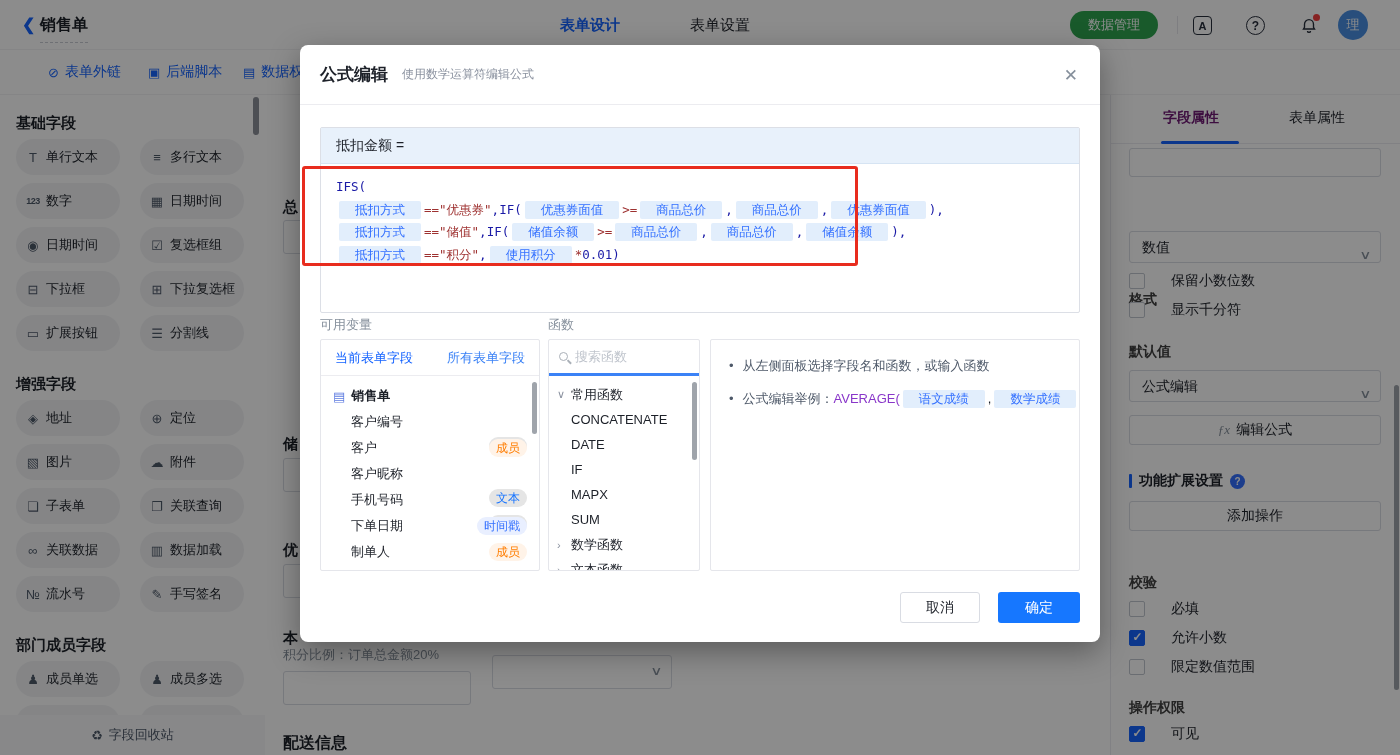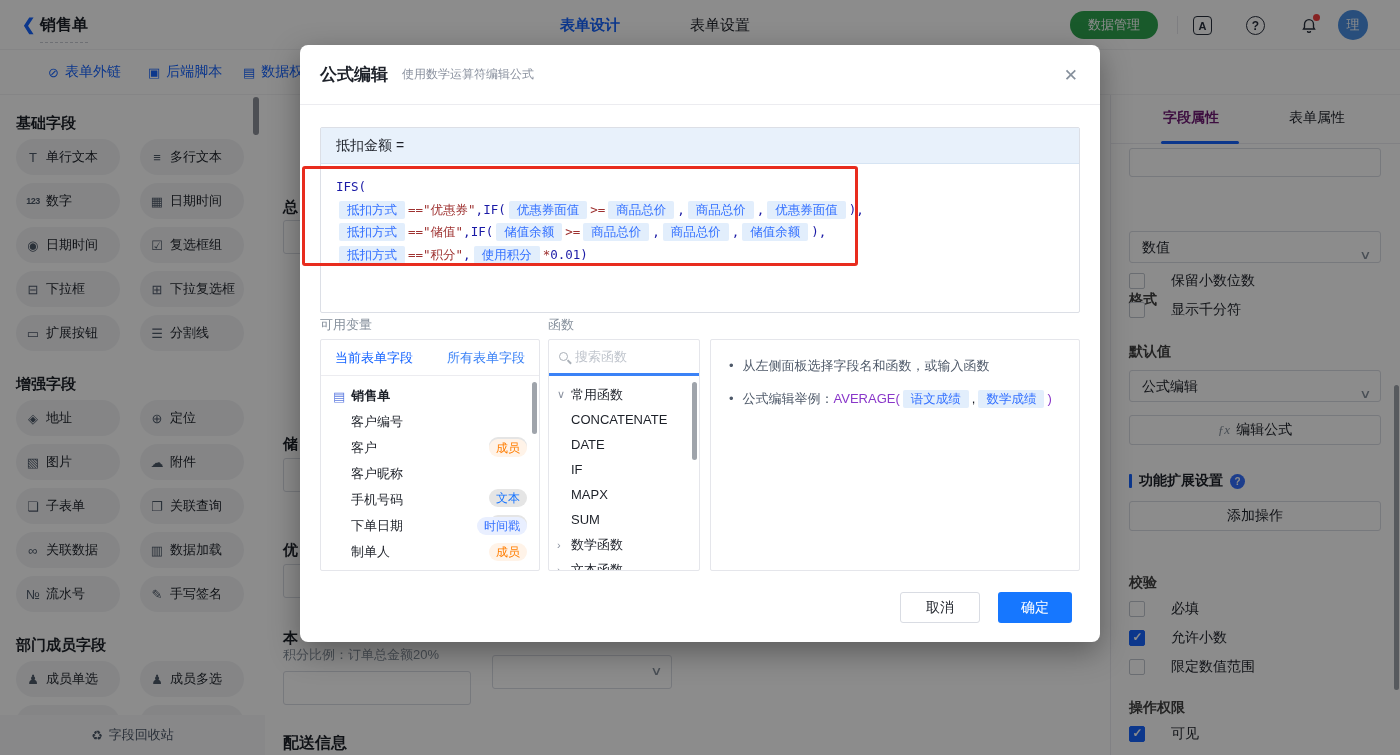--- a/index.html
+++ b/index.html
@@ -87,21 +87,21 @@
   .m-close { position:absolute; right:22px; top:20px; font-size:17px; color:#86909c; cursor:pointer; }
 
   .editor { position:absolute; left:20px; top:82px; width:760px; height:186px; border:1px solid #dcdfe6; border-radius:2px; background:#fff; }
   .ed-name { height:36px; background:#e8f1fb; border-bottom:1px solid #d6e4f3; display:flex; align-items:center; padding:0 15px; font-size:14px; color:#1d2129; }
   .ed-body { padding:11px 15px; }
   .fline { line-height:21.5px; white-space:nowrap; }
   .tok { vertical-align:baseline; }
   .tok-kw { font-family:"DejaVu Sans Mono",monospace; font-size:12.5px; color:#1a1aa6; }
   .tok-op { font-family:"DejaVu Sans Mono",monospace; font-size:12.5px; color:#9e3130; }
   .tok-plain { font-size:13px; color:#1d2129; }
-  .tok-chip { display:inline-block; background:#e2eefc; color:#3370ff; font-size:12.5px; line-height:18px; padding:0 8px; border-radius:2px; margin:0 3px; }
+  .tok-chip { display:inline-block; background:#e2eefc; color:#3370ff; font-size:12.5px; line-height:18px; padding:0 16px; border-radius:2px; margin:0 3px; }
   .tok-fn { font-size:13px; color:#8936c9; }
   .annotation { position:absolute; left:2px; top:121px; width:556px; height:100px; border:3px solid #e82c1e; border-radius:3px; z-index:5; pointer-events:none; }
 
   .m-seclabel { position:absolute; top:271px; font-size:13px; color:#86909c; }
   .lbl-vars { left:20px; } .lbl-funcs { left:248px; }
   .m-panel { position:absolute; top:294px; height:232px; border:1px solid #e5e6eb; border-radius:2px; background:#fff; overflow:hidden; }
   .p-vars { left:20px; width:220px; }
   .p-funcs { left:248px; width:152px; }
   .p-help { left:410px; width:370px; }
 
@@ -130,21 +130,21 @@
   .f-chev { color:#8a919f; font-size:11px; width:9px; }
   .f-item { height:25px; line-height:25px; padding-left:22px; font-size:13px; color:#1d2129; cursor:pointer; }
   .f-scroll { position:absolute; right:2px; top:42px; width:5px; height:78px; background:#9fa4ab; border-radius:3px; }
 
   .p-help { padding:16px 18px; }
   .tip { display:flex; gap:9px; font-size:13px; color:#4e5969; line-height:20px; margin-bottom:13px; }
   .tip .dot { color:#4e5969; }
   .tip .ex { white-space:nowrap; }
 
   .m-cancel { position:absolute; left:600px; top:547px; width:80px; height:31px; border:1px solid #d9dce3; border-radius:3px; background:#fff; font-size:14px; color:#1d2129; display:flex; align-items:center; justify-content:center; cursor:pointer; }
-  .m-confirm { position:absolute; left:698px; top:547px; width:74px; height:31px; border-radius:3px; background:#1677ff; font-size:14px; color:#fff; display:flex; align-items:center; justify-content:center; cursor:pointer; }
+  .m-confirm { position:absolute; left:698px; top:547px; width:82px; height:31px; border-radius:3px; background:#1677ff; font-size:14px; color:#fff; display:flex; align-items:center; justify-content:center; cursor:pointer; }
 </style>
 </head>
 <body>
 
 <div class="app">
 
   <div class="topbar">
     <span class="back">❮</span>
     <span class="apptitle">销售单</span>
     <div class="tb-tabs">

